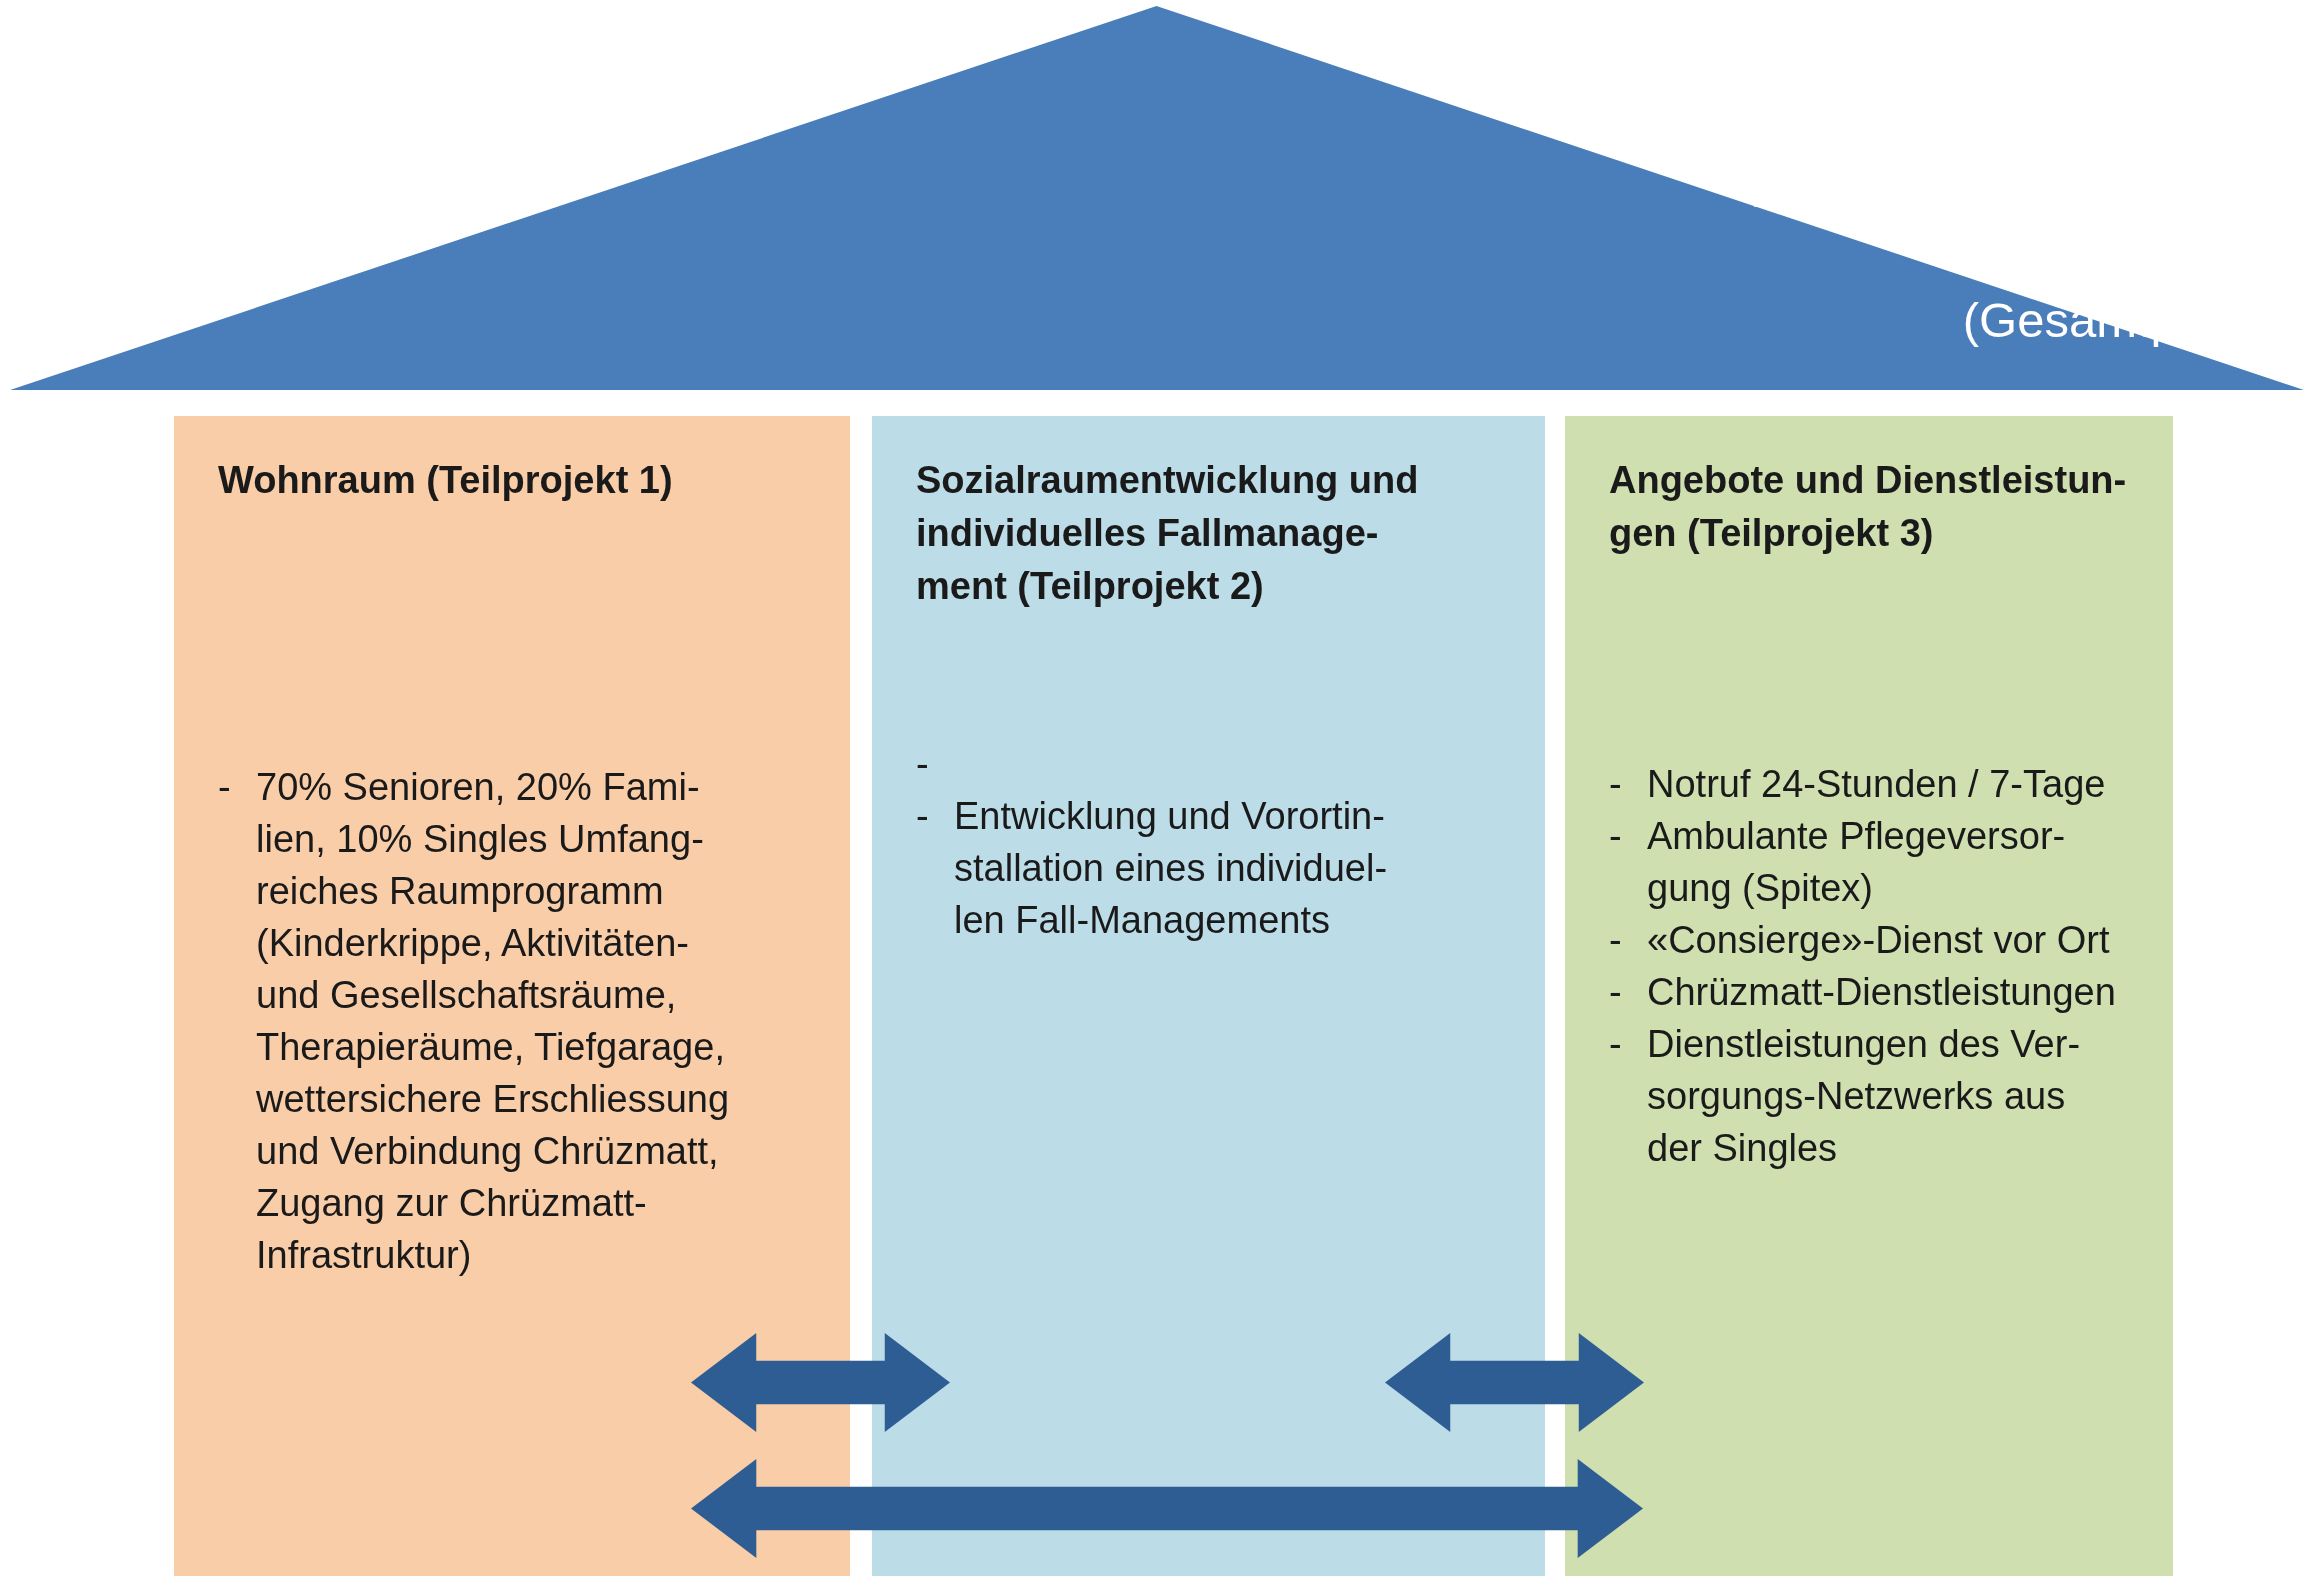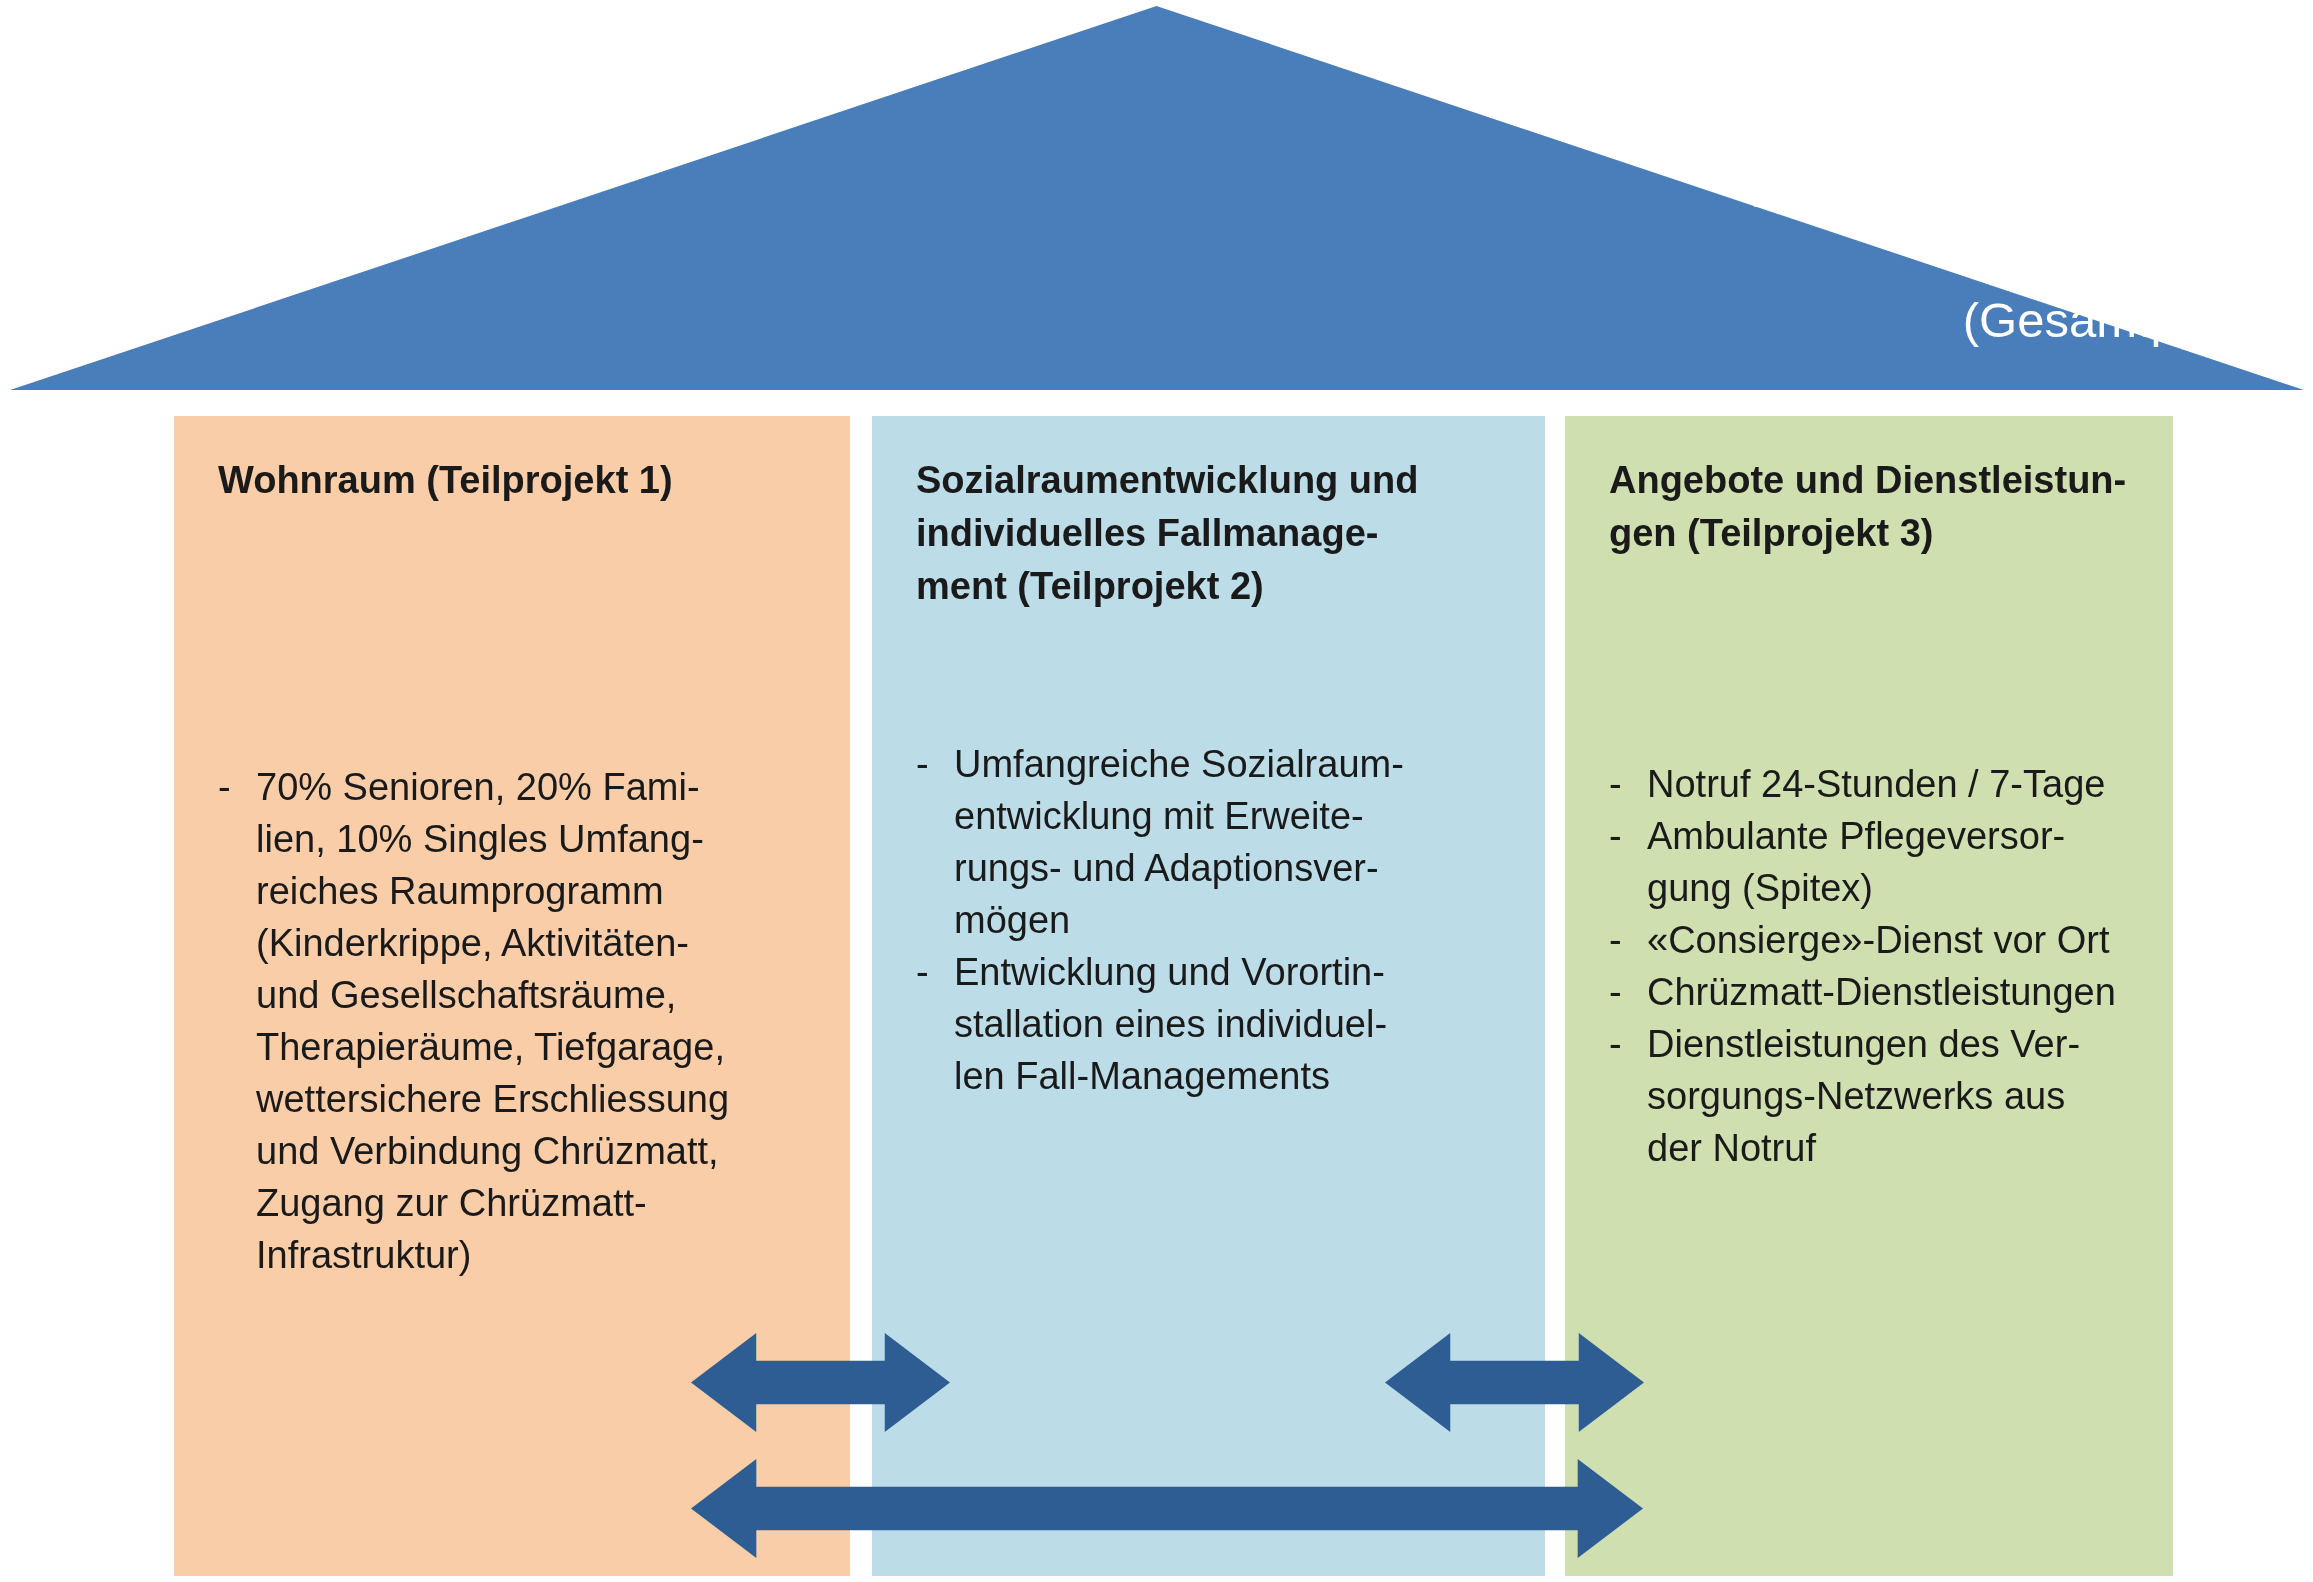--- a/index.html
+++ b/index.html
@@ -124,24 +124,20 @@
     </div>
   </div>
 
   <div class="column col2" style="background: rgb(188, 220, 232); padding-left: 34px;">
     <div class="heading">Sozialraumentwicklung und
 individuelles Fallmanage-
 ment (Teilprojekt 2)</div>
     <div class="items">
       <div class="item">
         <span class="dash">-</span>
-        <span class="txt">Umfangreiche Sozialraum-
-entwicklung mit Erweite-
-rungs- und Adaptionsver-
-mögen</span>
       </div>
       <div class="item">
         <span class="dash">-</span>
         <span class="txt">Entwicklung und Vorortin-
 stallation eines individuel-
 len Fall-Managements</span>
       </div>
     </div>
   </div>
 
@@ -163,21 +159,21 @@
         <span class="txt">«Consierge»-Dienst vor Ort</span>
       </div>
       <div class="item">
         <span class="dash">-</span>
         <span class="txt">Chrüzmatt-Dienstleistungen</span>
       </div>
       <div class="item">
         <span class="dash">-</span>
         <span class="txt">Dienstleistungen des Ver-
 sorgungs-Netzwerks aus
-der Notruf</span>
+der Singles</span>
       </div>
     </div>
   </div>
 
   <svg class="arrow arrow-1" viewBox="0 0 262 100" aria-hidden="true">
     <polygon points="0,50 66,0 66,28 196,28 196,0 262,50 196,100 196,72 66,72 66,100" fill="#2E5D94"></polygon>
   </svg>
 
   <svg class="arrow arrow-2" viewBox="0 0 262 100" aria-hidden="true">
     <polygon points="0,50 66,0 66,28 196,28 196,0 262,50 196,100 196,72 66,72 66,100" fill="#2E5D94"></polygon>

